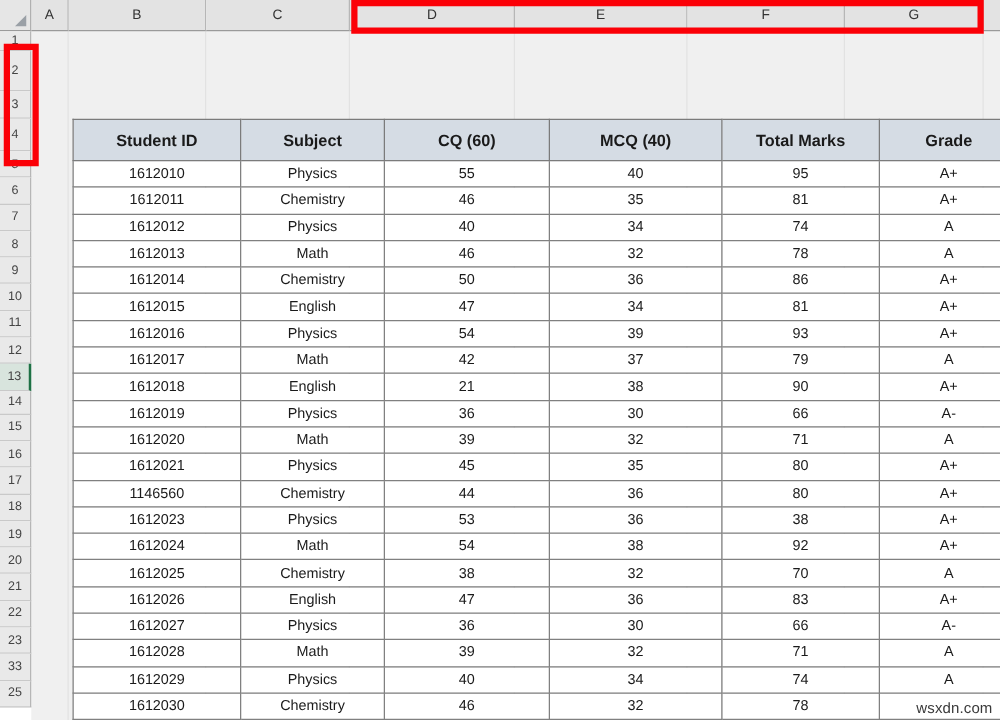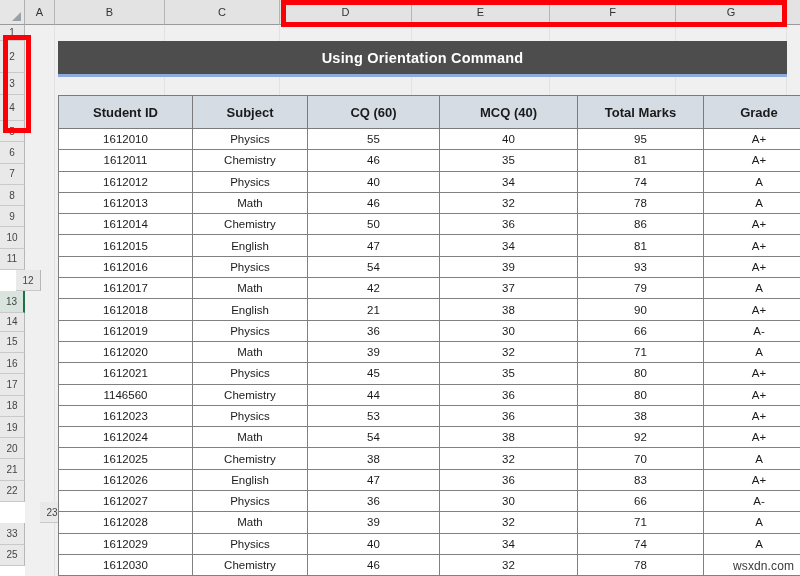--- a/index.html
+++ b/index.html
@@ -222,39 +222,36 @@
       <div class="row-head" style="height: 32px;">2</div>
       <div class="row-head" style="height: 22px;">3</div>
       <div class="row-head" style="height: 26px;">4</div>
       <div class="row-head" style="height: 21.3px;">5</div>
       <div class="row-head" style="height: 21.3px;">6</div>
       <div class="row-head" style="height: 21.3px;">7</div>
       <div class="row-head" style="height: 21.3px;">8</div>
       <div class="row-head" style="height: 21.3px;">9</div>
       <div class="row-head" style="height: 21.3px;">10</div>
       <div class="row-head" style="height: 21.3px;">11</div>
-      <div class="row-head" style="height: 21.3px; margin-left: 16px;">12</div>
+      <div class="row-head" style="height: 21.3px;">12</div>
       <div class="row-head active" style="height: 21.3px;">13</div>
       <div class="row-head" style="height: 19px;">14</div>
       <div class="row-head" style="height: 21.3px;">15</div>
       <div class="row-head" style="height: 21.3px;">16</div>
       <div class="row-head" style="height: 21.3px;">17</div>
       <div class="row-head" style="height: 21.3px;">18</div>
       <div class="row-head" style="height: 21.3px;">19</div>
       <div class="row-head" style="height: 21.3px;">20</div>
       <div class="row-head" style="height: 21.3px;">21</div>
       <div class="row-head" style="height: 21.3px;">22</div>
-      <div class="row-head" style="height: 21.3px; margin-left: 40px;">23</div>
+      <div class="row-head" style="height: 21.3px;">23</div>
       <div class="row-head" style="height: 21.3px;">33</div>
       <div class="row-head" style="height: 21.3px;">25</div>
     </div>
 
-  <div class="title-banner">
-    <span class="title-text">Using Orientation Command</span>
-  </div>
 
   <table class="data-table">
     <colgroup>
       <col style="width:134px">
       <col style="width:115px">
       <col style="width:132px">
       <col style="width:138px">
       <col style="width:126px">
       <col style="width:111px">
     </colgroup>

